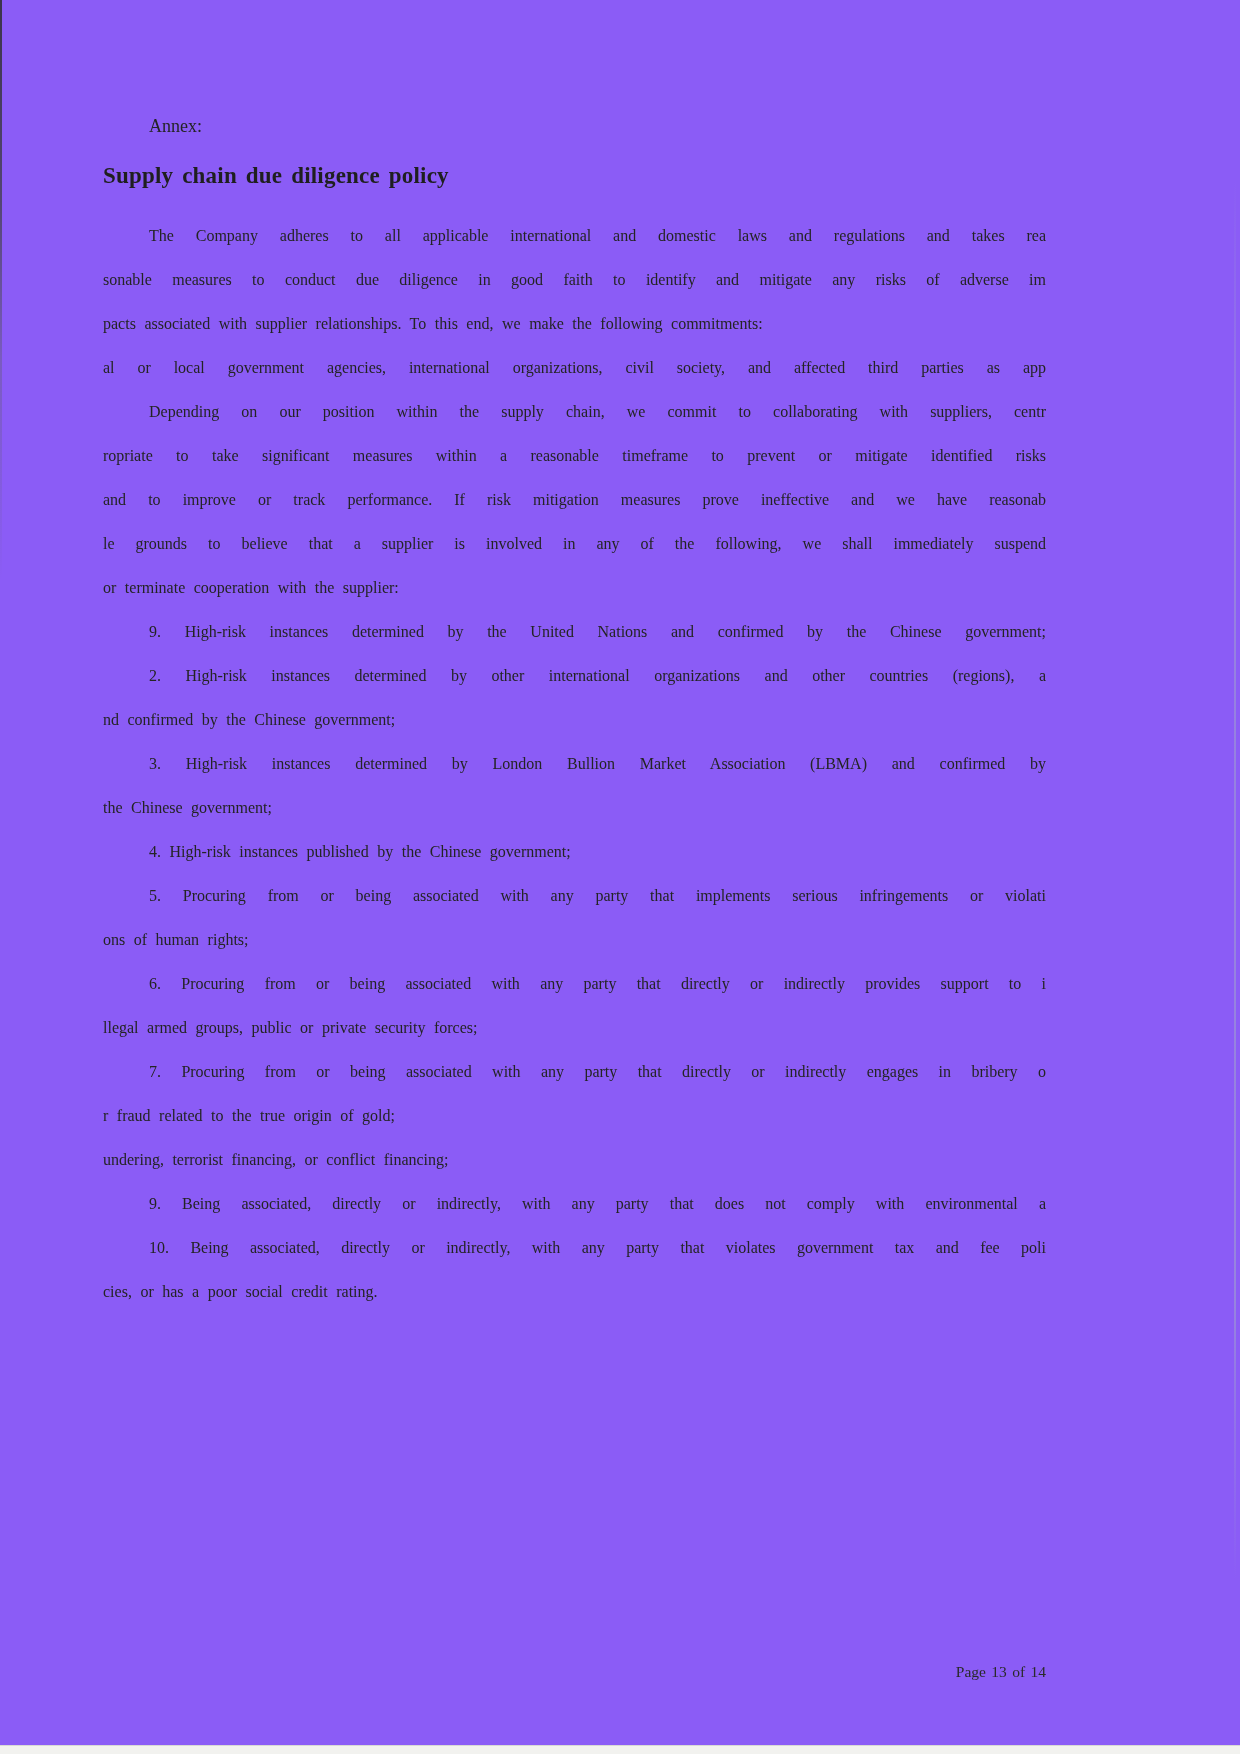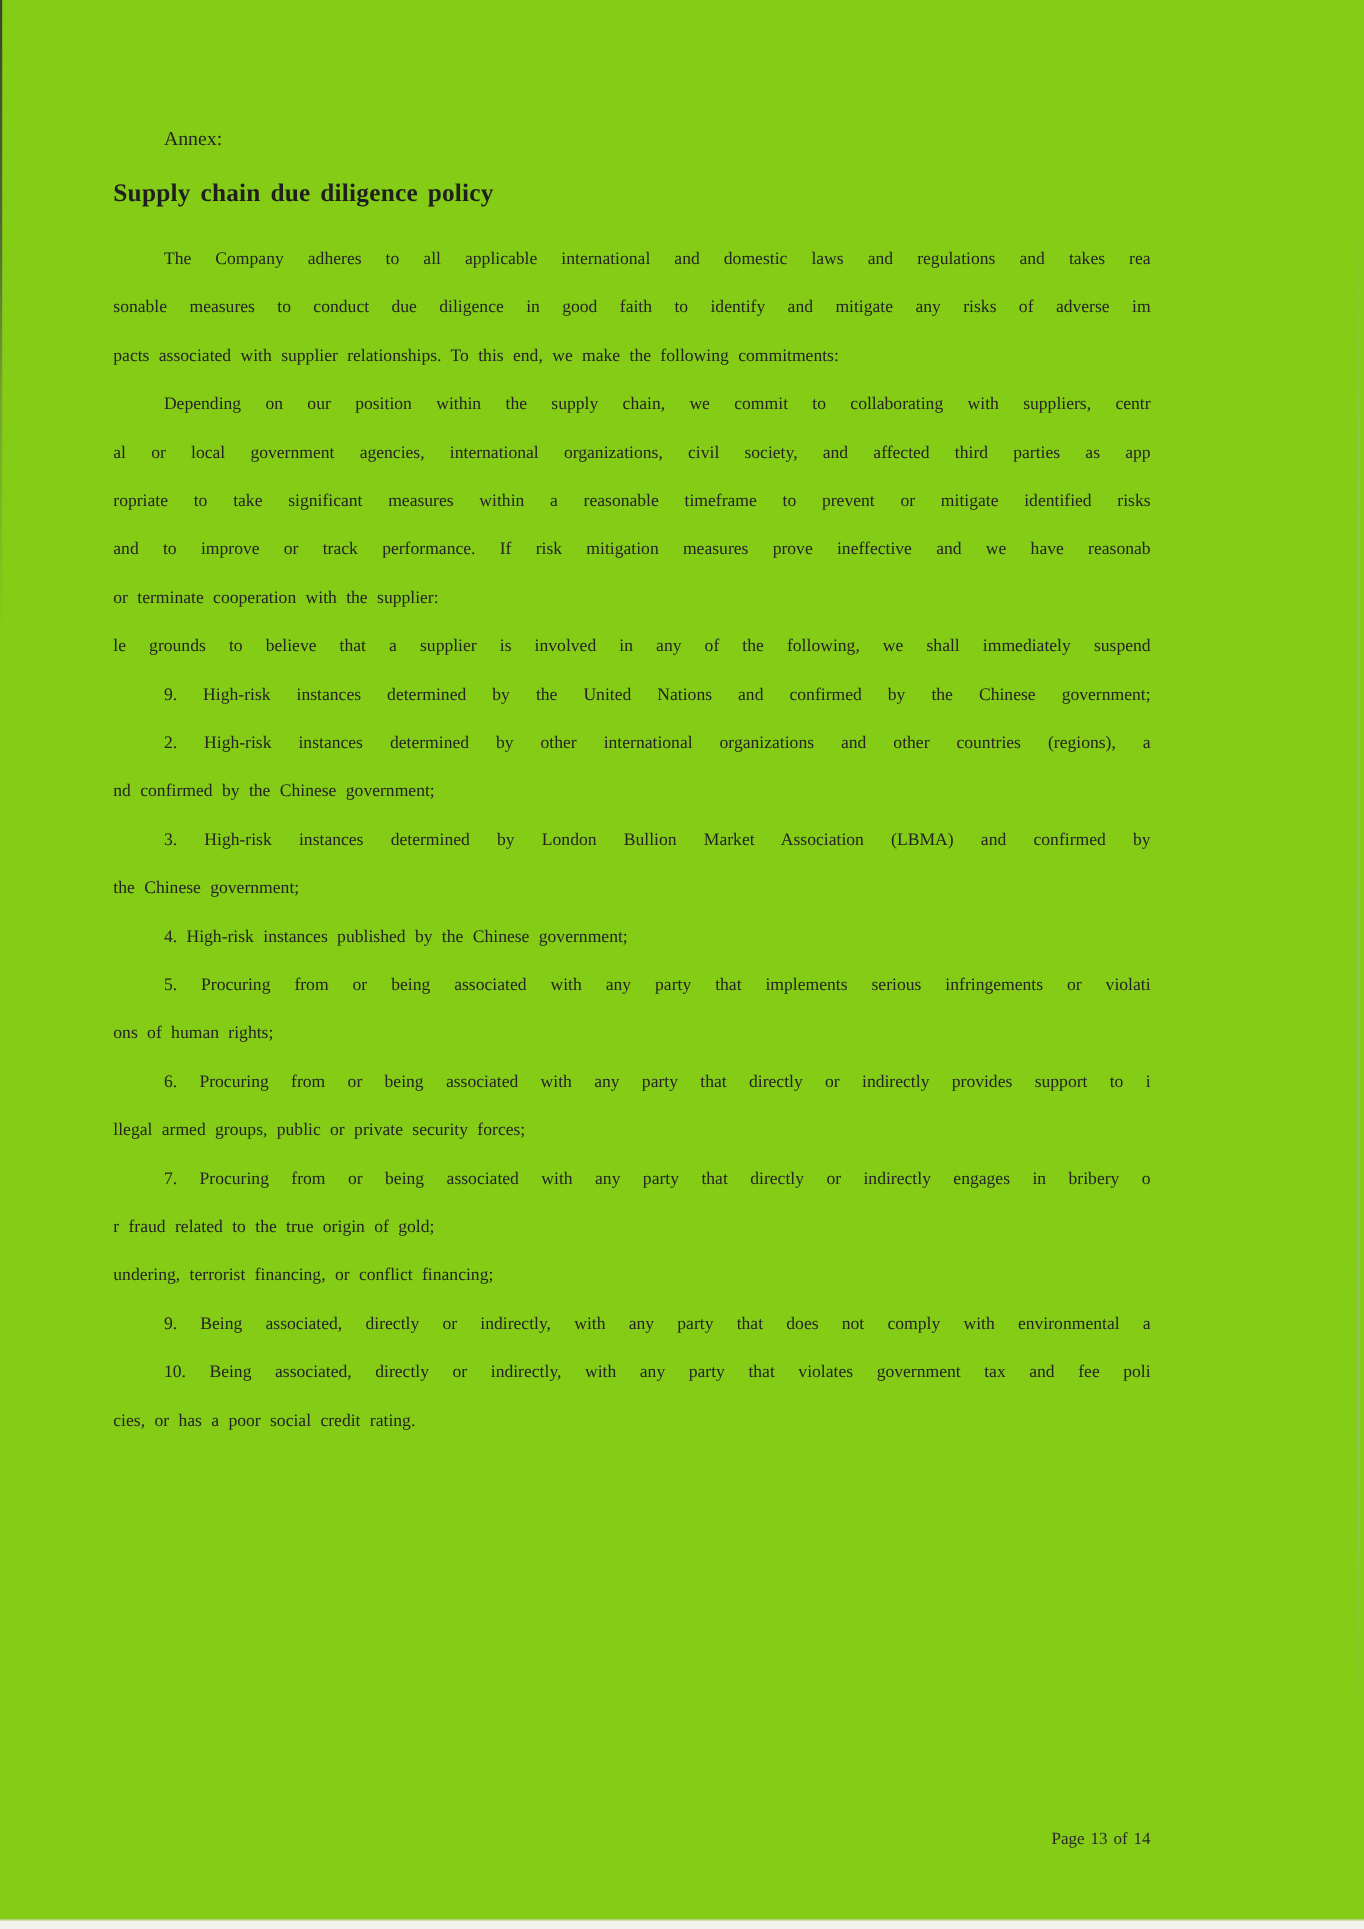--- a/index.html
+++ b/index.html
@@ -1,19 +1,19 @@
 <!DOCTYPE html>
 <html><head>
 <meta charset="utf-8">
 <style>
   html,body { margin:0; padding:0; }
   .page {
     position:relative;
     width:1240px; height:1754px;
-    background:#84cc16;
+    background:#8b5cf6;
     overflow:hidden;
     font-family:"Liberation Serif","DejaVu Serif",serif;
     color:#242424;
   }
   .annex {
     position:absolute; top:112px; left:149px;
     font-size:18px; line-height:28px; word-spacing:2px;
   }
   .doc-title {
     position:absolute; top:156px; left:103px; width:943px;
@@ -68,26 +68,26 @@
   <div class="artifact-right"></div>
 
   <div class="annex">Annex:</div>
 
   <div class="doc-title">Supply chain due diligence policy</div>
 
   <div class="doc-body">
       <div class="line indent fit">The Company adheres to all applicable international and domestic laws and regulations and takes rea</div>
       <div class="line fit">sonable measures to conduct due diligence in good faith to identify and mitigate any risks of adverse im</div>
       <div class="line">pacts associated with supplier relationships. To this end, we make the following commitments:</div>
+      <div class="line fit">al or local government agencies, international organizations, civil society, and affected third parties as app</div>
       <div class="line indent fit">Depending on our position within the supply chain, we commit to collaborating with suppliers, centr</div>
-      <div class="line fit">al or local government agencies, international organizations, civil society, and affected third parties as app</div>
       <div class="line fit">ropriate to take significant measures within a reasonable timeframe to prevent or mitigate identified risks</div>
       <div class="line fit">and to improve or track performance. If risk mitigation measures prove ineffective and we have reasonab</div>
+      <div class="line fit">le grounds to believe that a supplier is involved in any of the following, we shall immediately suspend</div>
       <div class="line">or terminate cooperation with the supplier:</div>
-      <div class="line fit">le grounds to believe that a supplier is involved in any of the following, we shall immediately suspend</div>
       <div class="line indent fit">9. High-risk instances determined by the United Nations and confirmed by the Chinese government;</div>
       <div class="line indent fit">2. High-risk instances determined by other international organizations and other countries (regions), a</div>
       <div class="line">nd confirmed by the Chinese government;</div>
       <div class="line indent fit">3. High-risk instances determined by London Bullion Market Association (LBMA) and confirmed by</div>
       <div class="line">the Chinese government;</div>
       <div class="line indent">4. High-risk instances published by the Chinese government;</div>
       <div class="line indent fit">5. Procuring from or being associated with any party that implements serious infringements or violati</div>
       <div class="line">ons of human rights;</div>
       <div class="line indent fit">6. Procuring from or being associated with any party that directly or indirectly provides support to i</div>
       <div class="line">llegal armed groups, public or private security forces;</div>

